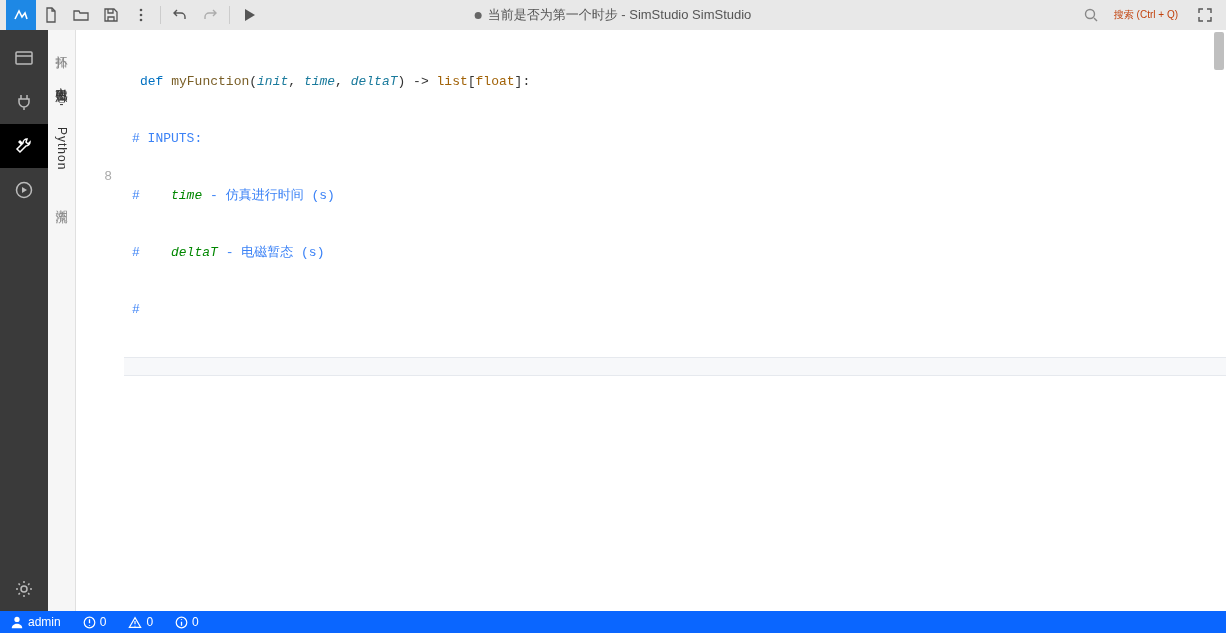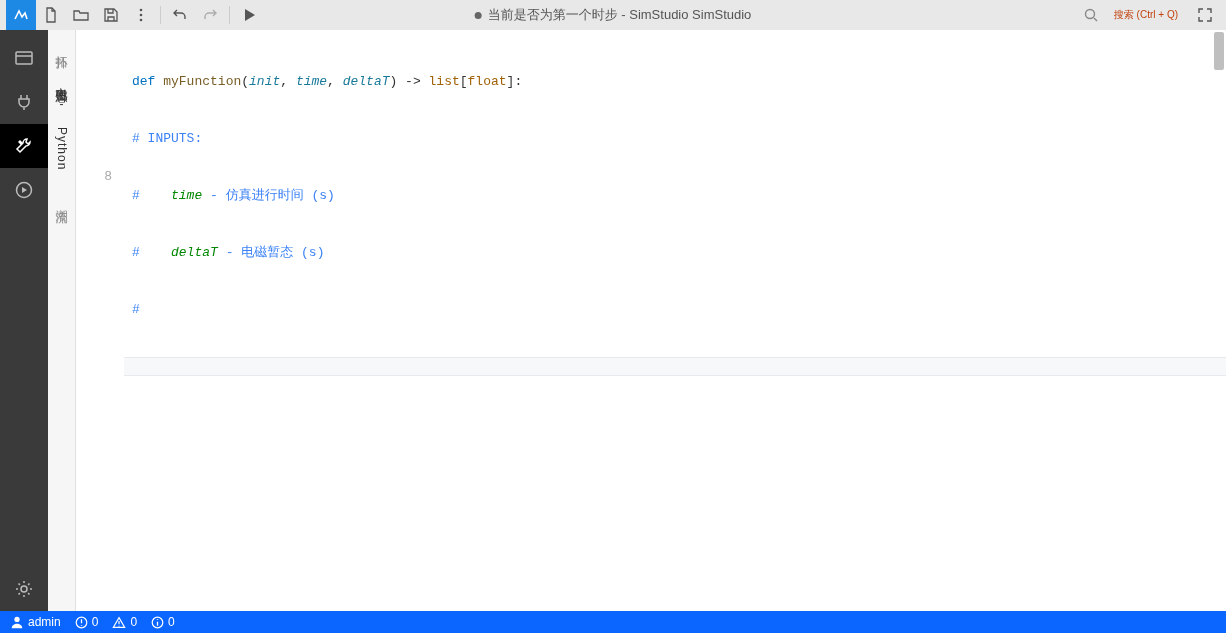--- a/index.html
+++ b/index.html
@@ -31,33 +31,33 @@
 .vtab.active { color: #333; }
 .vtab .latin { writing-mode: vertical-rl; text-orientation: sideways; }
 
 
 .editor-wrap { flex: 1; display: flex; overflow: hidden; background: #fff; }
 .gutter { width: 48px; text-align: right; padding: 4px 12px 0 0; font-family: Consolas, "Courier New", monospace; font-size: 13px; color: #aaa; user-select: none; }
 .gutter .ln { height: 19px; line-height: 19px; }
 .code { flex: 1; font-family: Consolas, "Courier New", monospace; font-size: 13px; line-height: 19px; padding-top: 4px; white-space: pre; color: #333; position: relative; }
 .code-line { height: 19px; padding-left: 8px; }
 .code-line.current { background: #f7f8fa; border-top: 1px solid #e6e9ee; border-bottom: 1px solid #e6e9ee; height: 19px; line-height: 17px; }
-.kw { color: #0070c1; }
+.kw { color: #0070c1; margin-left: 8px; }
 .fn { color: #795e26; }
 .var { color: #1a7a9c; font-style: italic; }
 .punct { color: #333; }
 .cm { color: #3b82f6; }
 .cm-it { color: #008700; font-style: italic; }
 .type { color: #a16207; }
 
 
 .scroll-thumb { position: absolute; right: 2px; top: 2px; width: 10px; height: 38px; background: rgba(0,0,0,0.25); border-radius: 2px; }
 
 
-.status { height: 22px; background: #0a66ff; color: #fff; display: flex; align-items: center; padding: 4px 10px; font-size: 12px; gap: 14px; }
+.status { height: 22px; background: #0a66ff; color: #fff; display: flex; align-items: center; padding: 4px 10px; font-size: 12px; gap: 22px; }
 .status .grp { display: flex; align-items: center; gap: 4px; cursor: pointer; }
 .status svg { display: block; }
 
 
 .ic { width: 16px; height: 16px; display: block; }
 .ic-lg { width: 20px; height: 20px; display: block; }
 </style>
 </head>
 <body>
 

